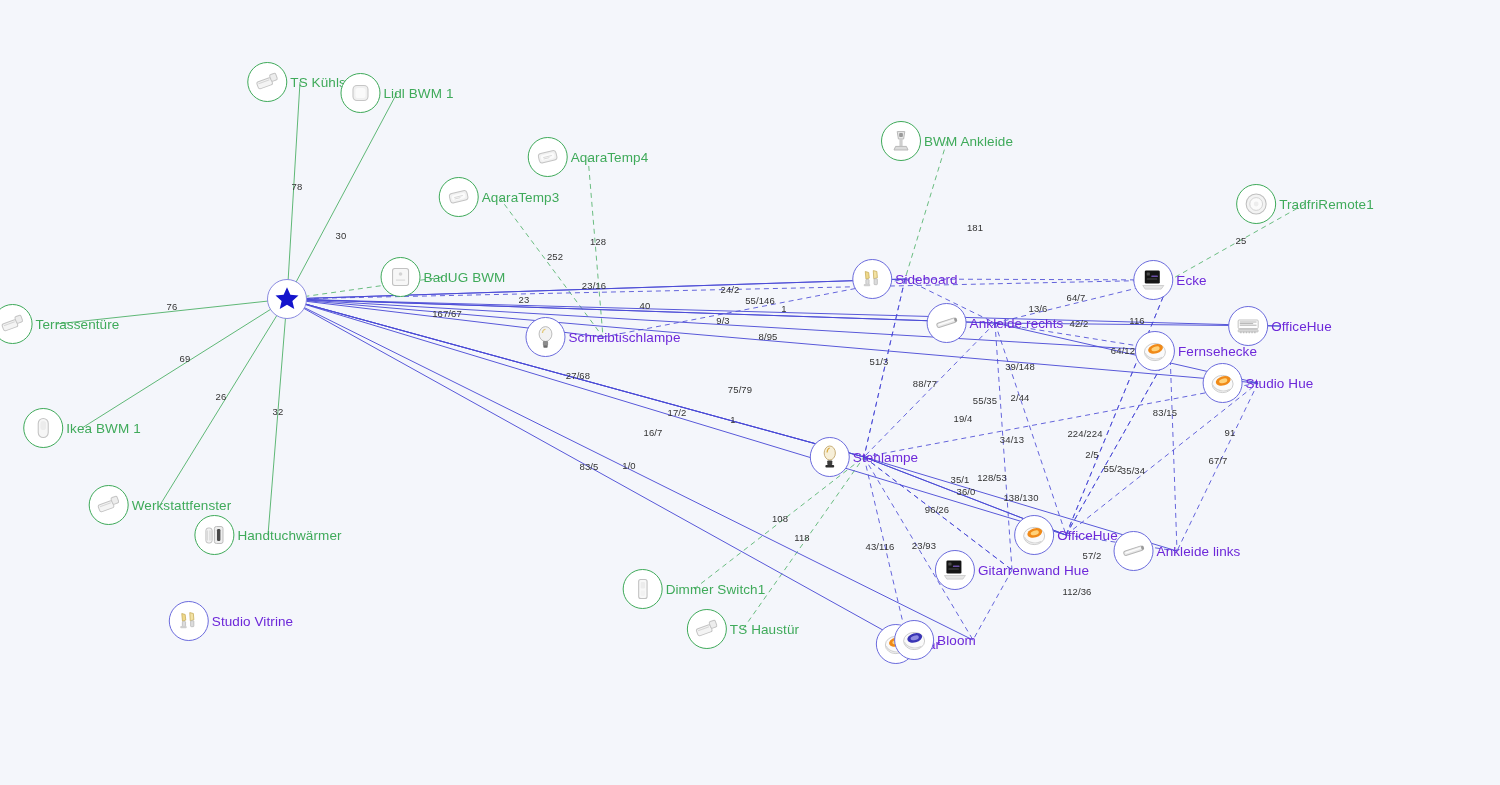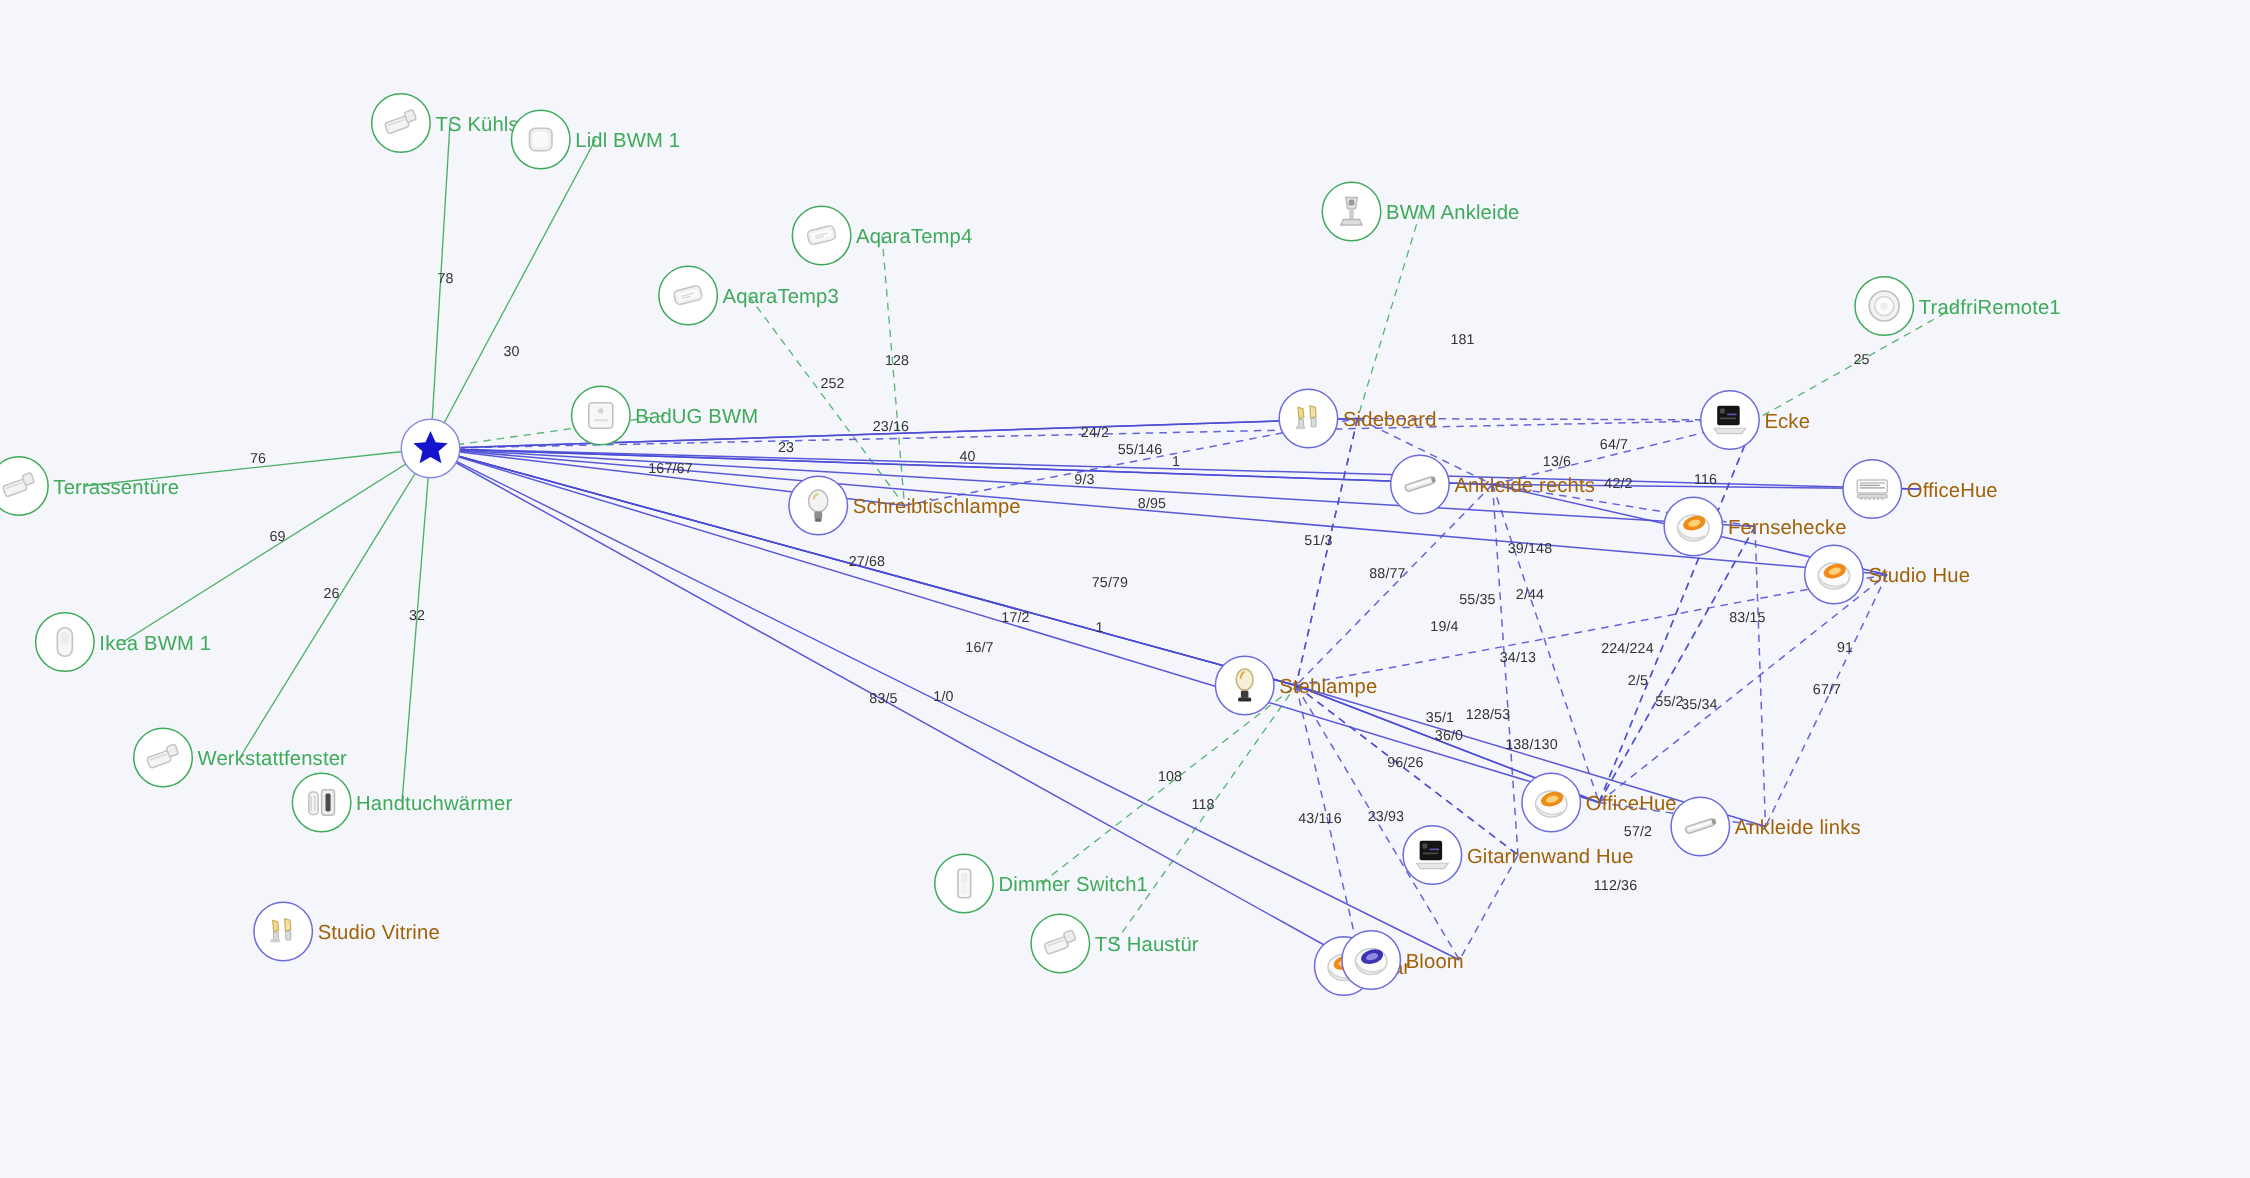--- a/index.html
+++ b/index.html
@@ -25,21 +25,21 @@
   }
   .node.router .ring{border:1.6px solid #6b6bdd;}
   .node.enddevice .ring{border:1.6px solid #3faa5a;}
   .node.coordinator .ring{border:1.8px solid #8a8ae0;width:40px;height:40px;}
   .node .label{
     font-size:13.5px;
     white-space:nowrap;
     margin-left:3px;
     letter-spacing:.1px;
   }
-  .node.router .label{color:#a16207;}
+  .node.router .label{color:#6d28d9;}
   .node.enddevice .label{color:#3faa5a;}
   .node .ring svg{display:block;}
 
   
   .elabel{
     position:absolute;
     transform:translate(-50%,-50%);
     font-size:9.5px;
     color:#333;
     background:transparent;
@@ -383,21 +383,21 @@
       <div class="ring">
         <svg width="28" height="28" viewBox="0 0 28 28">
           <rect x="4" y="8" width="20" height="8.6" rx="1" fill="#fdfdfd" stroke="#c2c2c2" stroke-width="1"></rect>
         <path d="M5.6 10h16.8M5.6 11.6h13.4M5.6 13.2h16.8" stroke="#9e9e9e" stroke-width=".8"></path>
         <rect x="4" y="17.6" width="20" height="2.4" rx=".8" fill="#dadada" stroke="#b9b9b9" stroke-width=".7"></rect>
         <path d="M6 20.4h16" stroke="#bdbdbd" stroke-width="1.6" stroke-dasharray="1.4 1.4"></path>
         </svg>
       </div>
       <span class="label">OfficeHue</span>
     </div>
-    <div class="node router" style="left: 1170px; top: 351px;">
+    <div class="node router" style="left: 1196px; top: 351px;">
       <div class="ring">
         <svg width="28" height="28" viewBox="0 0 28 28">
           <ellipse cx="14" cy="15" rx="10.5" ry="8.6" fill="#fafafa" stroke="#cdcdcd" stroke-width="1"></ellipse>
         <ellipse cx="14.6" cy="11.8" rx="7.6" ry="4.6" fill="#f08a18" transform="rotate(-16 14.6 11.8)"></ellipse>
         <ellipse cx="14.6" cy="11.8" rx="4.2" ry="2.2" fill="#ffd27a" transform="rotate(-16 14.6 11.8)"></ellipse>
         <path d="M4.3 16c2 5 10 8 17 4.4" fill="none" stroke="#d6d6d6" stroke-width="1.2"></path>
         </svg>
       </div>
       <span class="label">Fernsehecke</span>
     </div>

